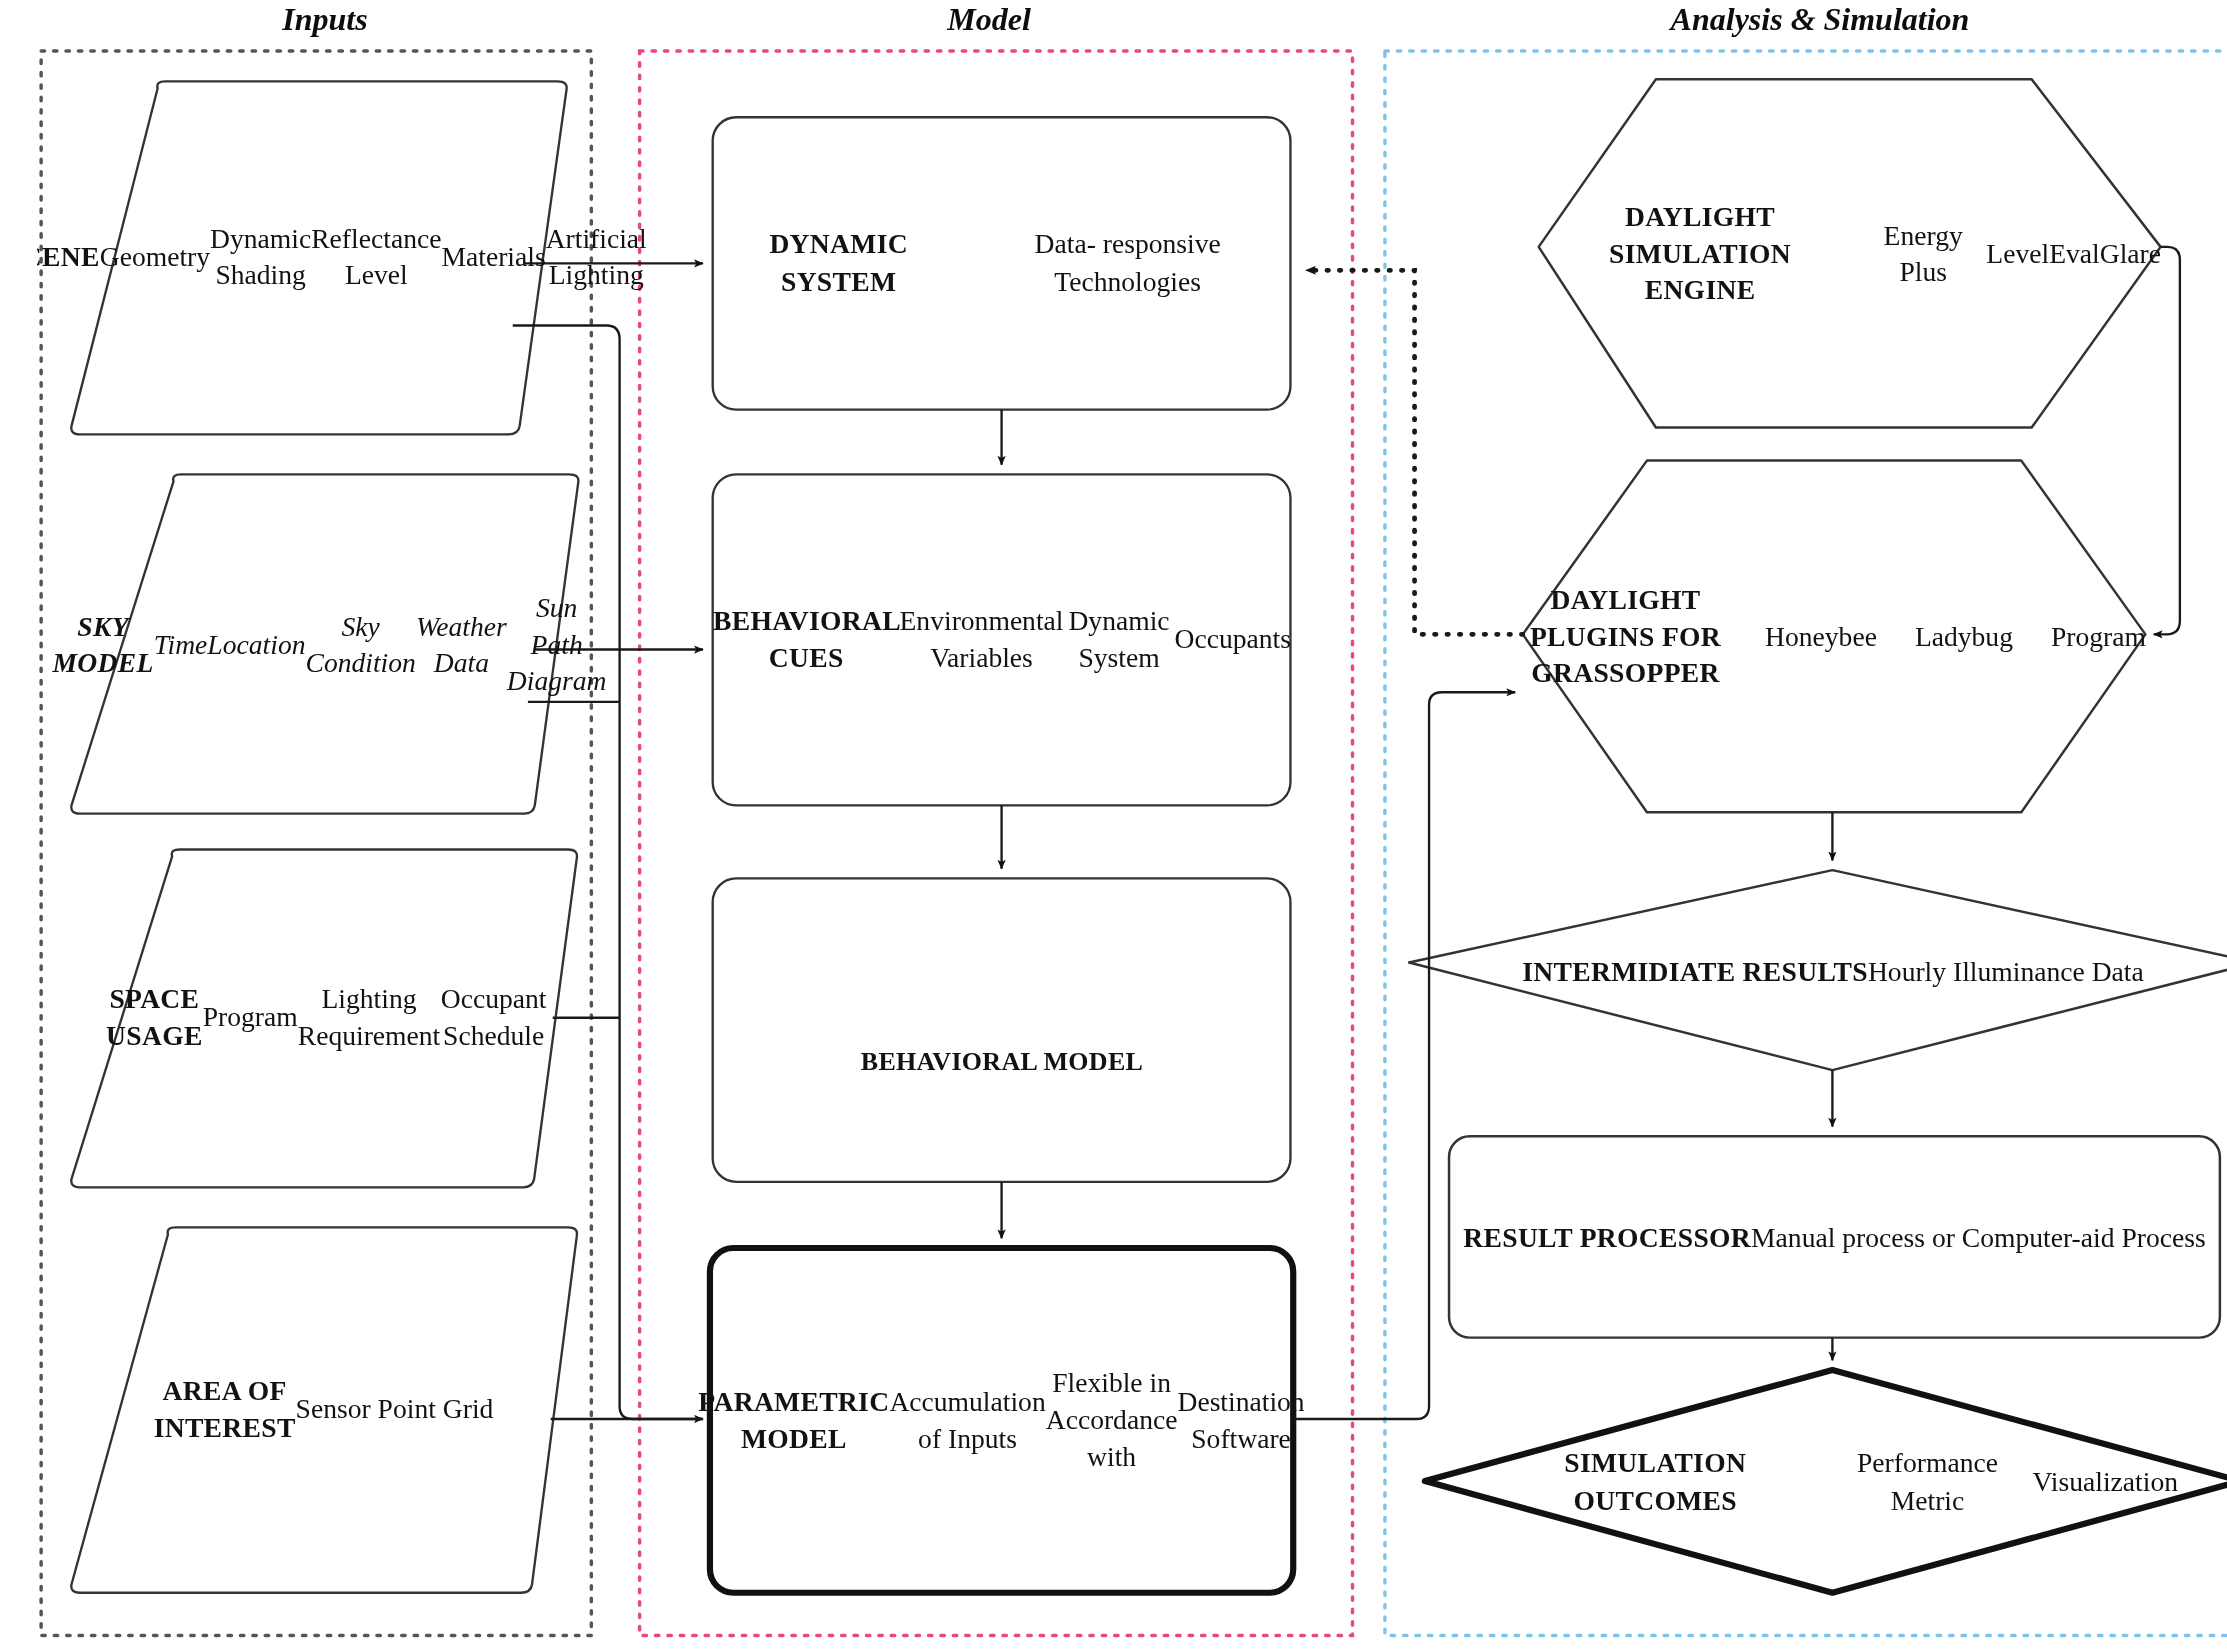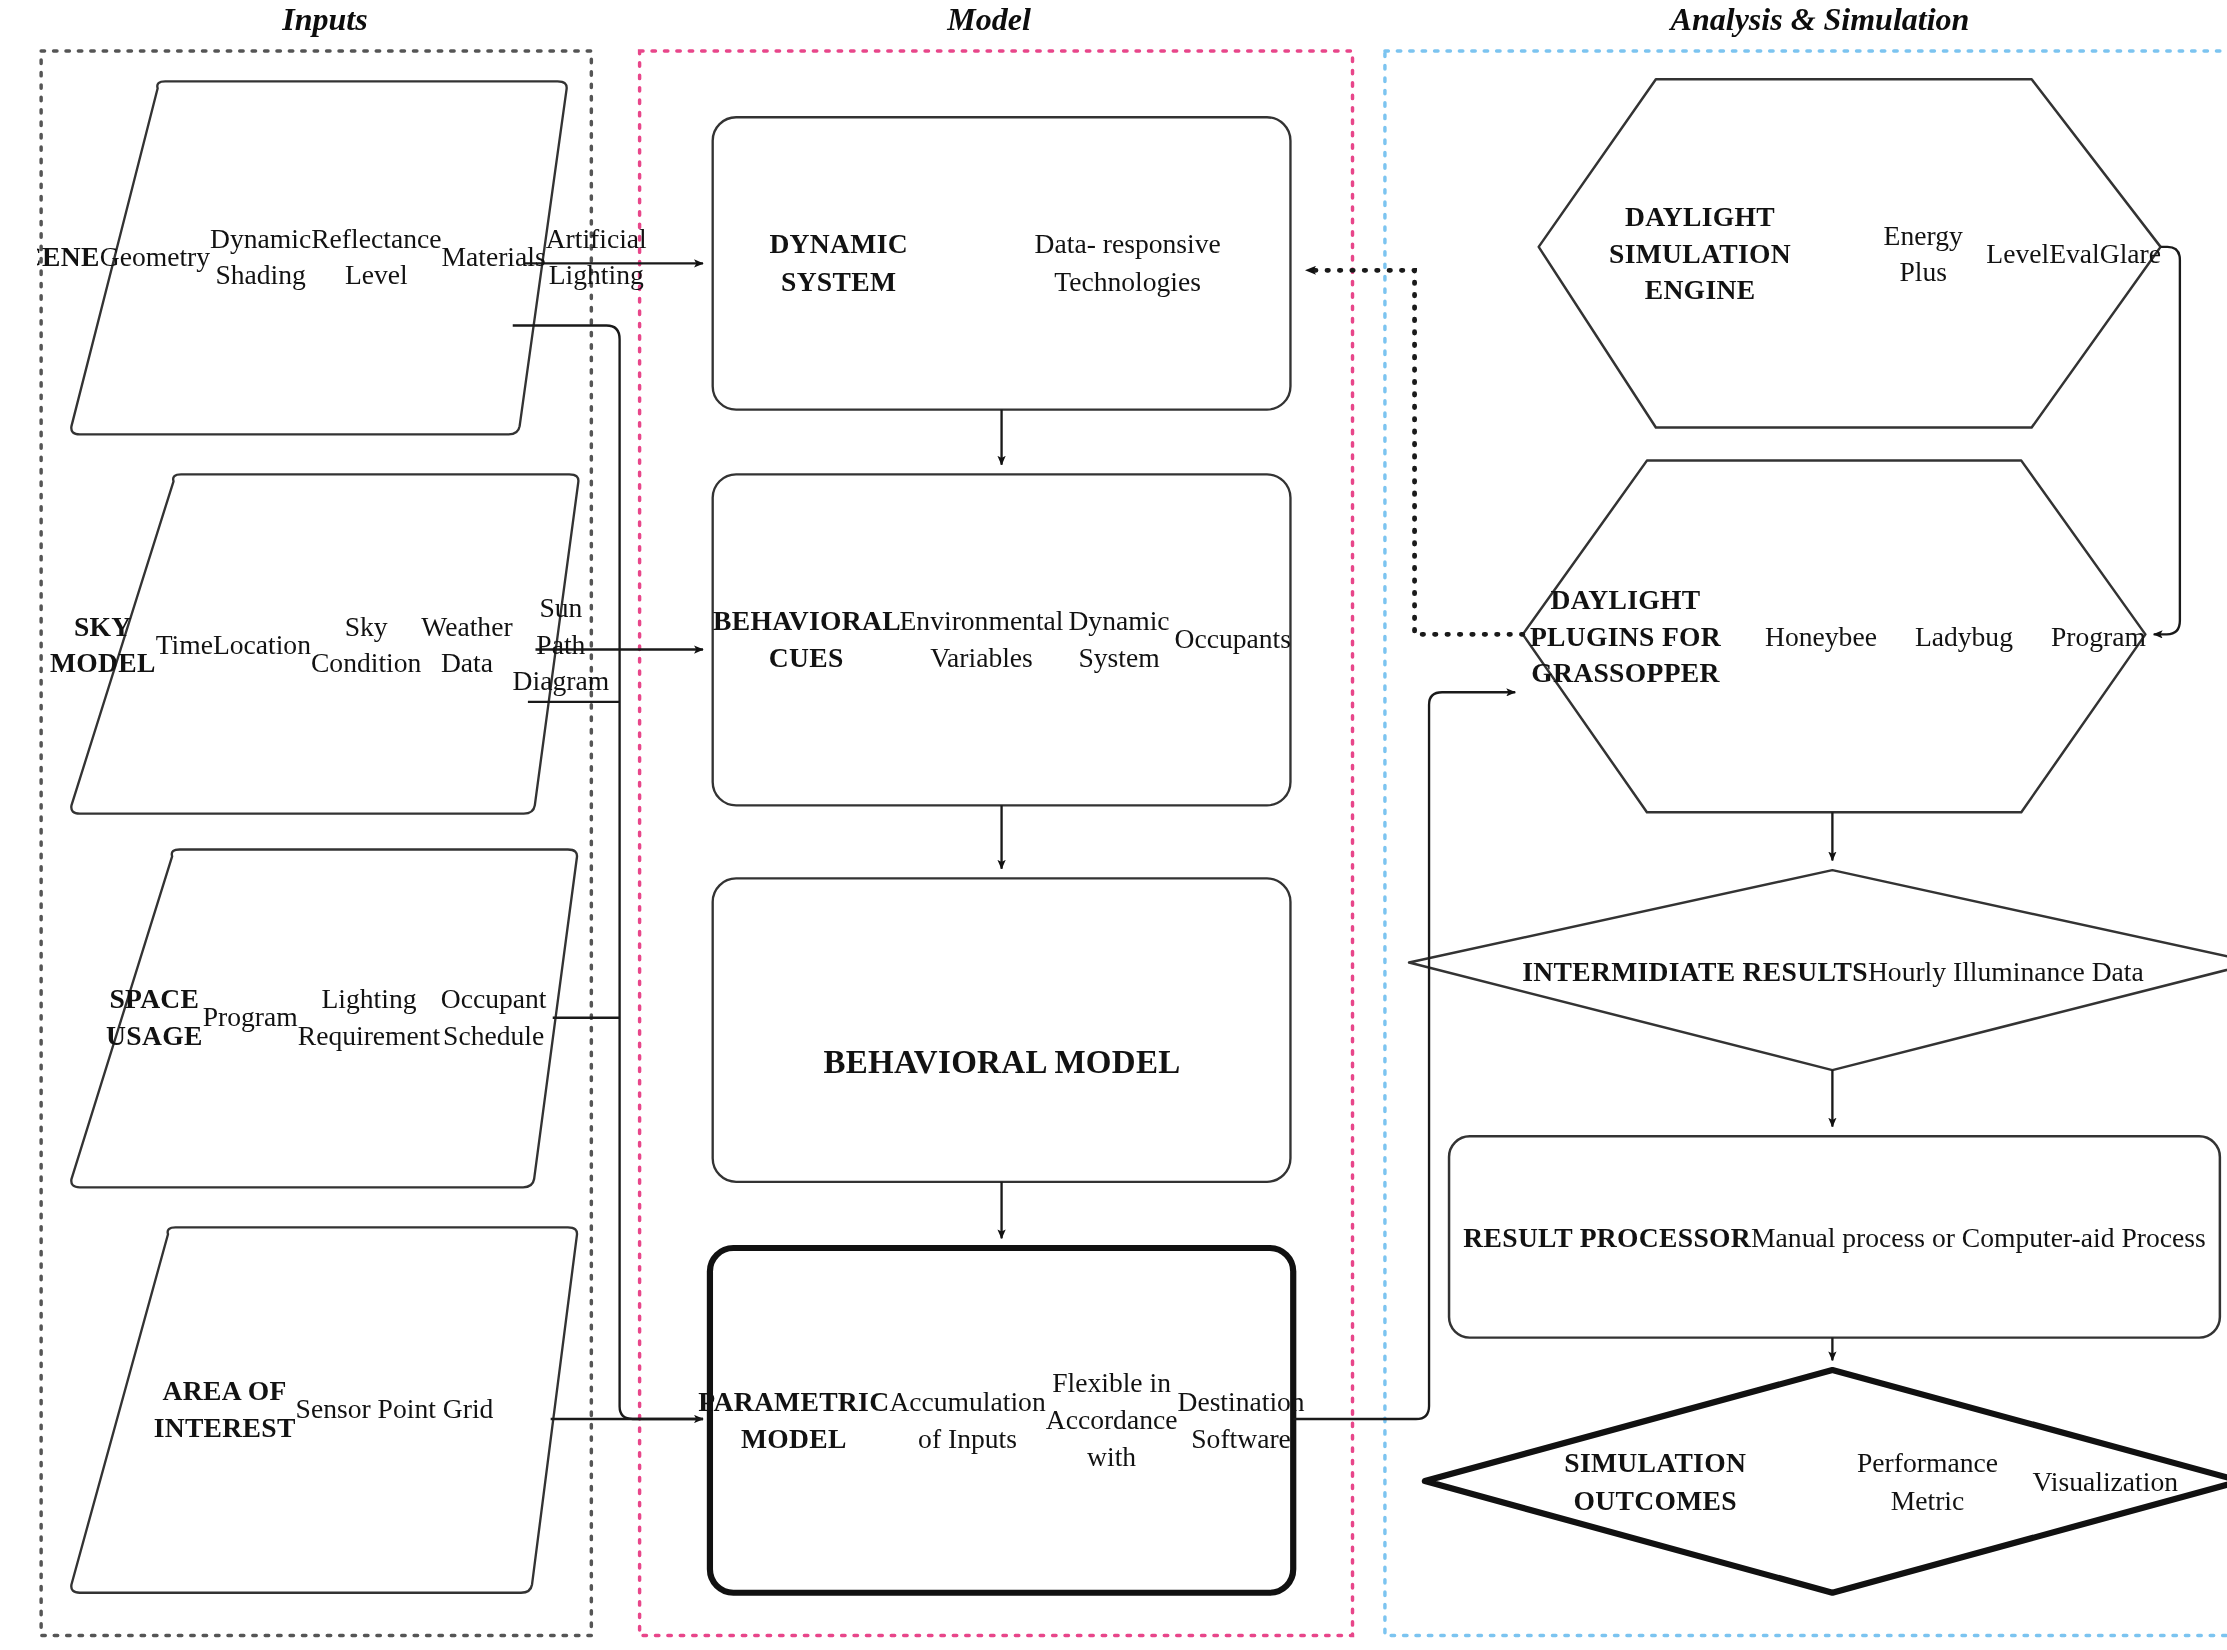--- a/index.html
+++ b/index.html
@@ -118,21 +118,21 @@
 
   <div class="node-label" style="left:69px;top:88px;width:441px;height:338px;font-size:27.6px;line-height:1.32;">
     <span class="t">SCENE</span>
     <span class="s">Geometry</span>
     <span class="s">Dynamic Shading</span>
     <span class="s">Reflectance Level</span>
     <span class="s">Materials</span>
     <span class="s">Artificial Lighting</span>
   </div>
 
-  <div class="node-label" style="left:72px;top:483px;width:441px;height:324px;font-size:27.6px;line-height:1.32;">
+  <div class="node-label" style="left:72px;top:483px;width:441px;height:324px;font-size:27.6px;line-height:1.32;font-style:italic;">
     <span class="t">SKY MODEL</span>
     <span class="s">Time</span>
     <span class="s">Location</span>
     <span class="s">Sky Condition</span>
     <span class="s">Weather Data</span>
     <span class="s">Sun Path Diagram</span>
   </div>
 
   <div class="node-label" style="left:69px;top:859px;width:441px;height:317px;font-size:27.6px;line-height:1.32;">
     <span class="t">SPACE USAGE</span>
@@ -152,21 +152,21 @@
     <span class="s">Data- responsive Technologies</span>
   </div>
 
   <div class="node-label" style="left:676px;top:474px;width:578px;height:331px;font-size:27.6px;line-height:1.34;">
     <span class="t">BEHAVIORAL CUES</span>
     <span class="s">Environmental Variables</span>
     <span class="s">Dynamic System</span>
     <span class="s">Occupants</span>
   </div>
 
-  <div class="node-label" style="left:676px;top:879px;width:578px;height:366px;font-size:33px;line-height:1.34;">
+  <div class="node-label" style="left:676px;top:879px;width:578px;height:366px;font-size:26px;line-height:1.34;">
     <span class="t">BEHAVIORAL MODEL</span>
   </div>
 
   <div class="node-label" style="left:673px;top:1248px;width:583px;height:345px;font-size:27.6px;line-height:1.34;">
     <span class="t">PARAMETRIC MODEL</span>
     <span class="s">Accumulation of Inputs</span>
     <span class="s">Flexible in Accordance with</span>
     <span class="s">Destination Software</span>
   </div>
 

